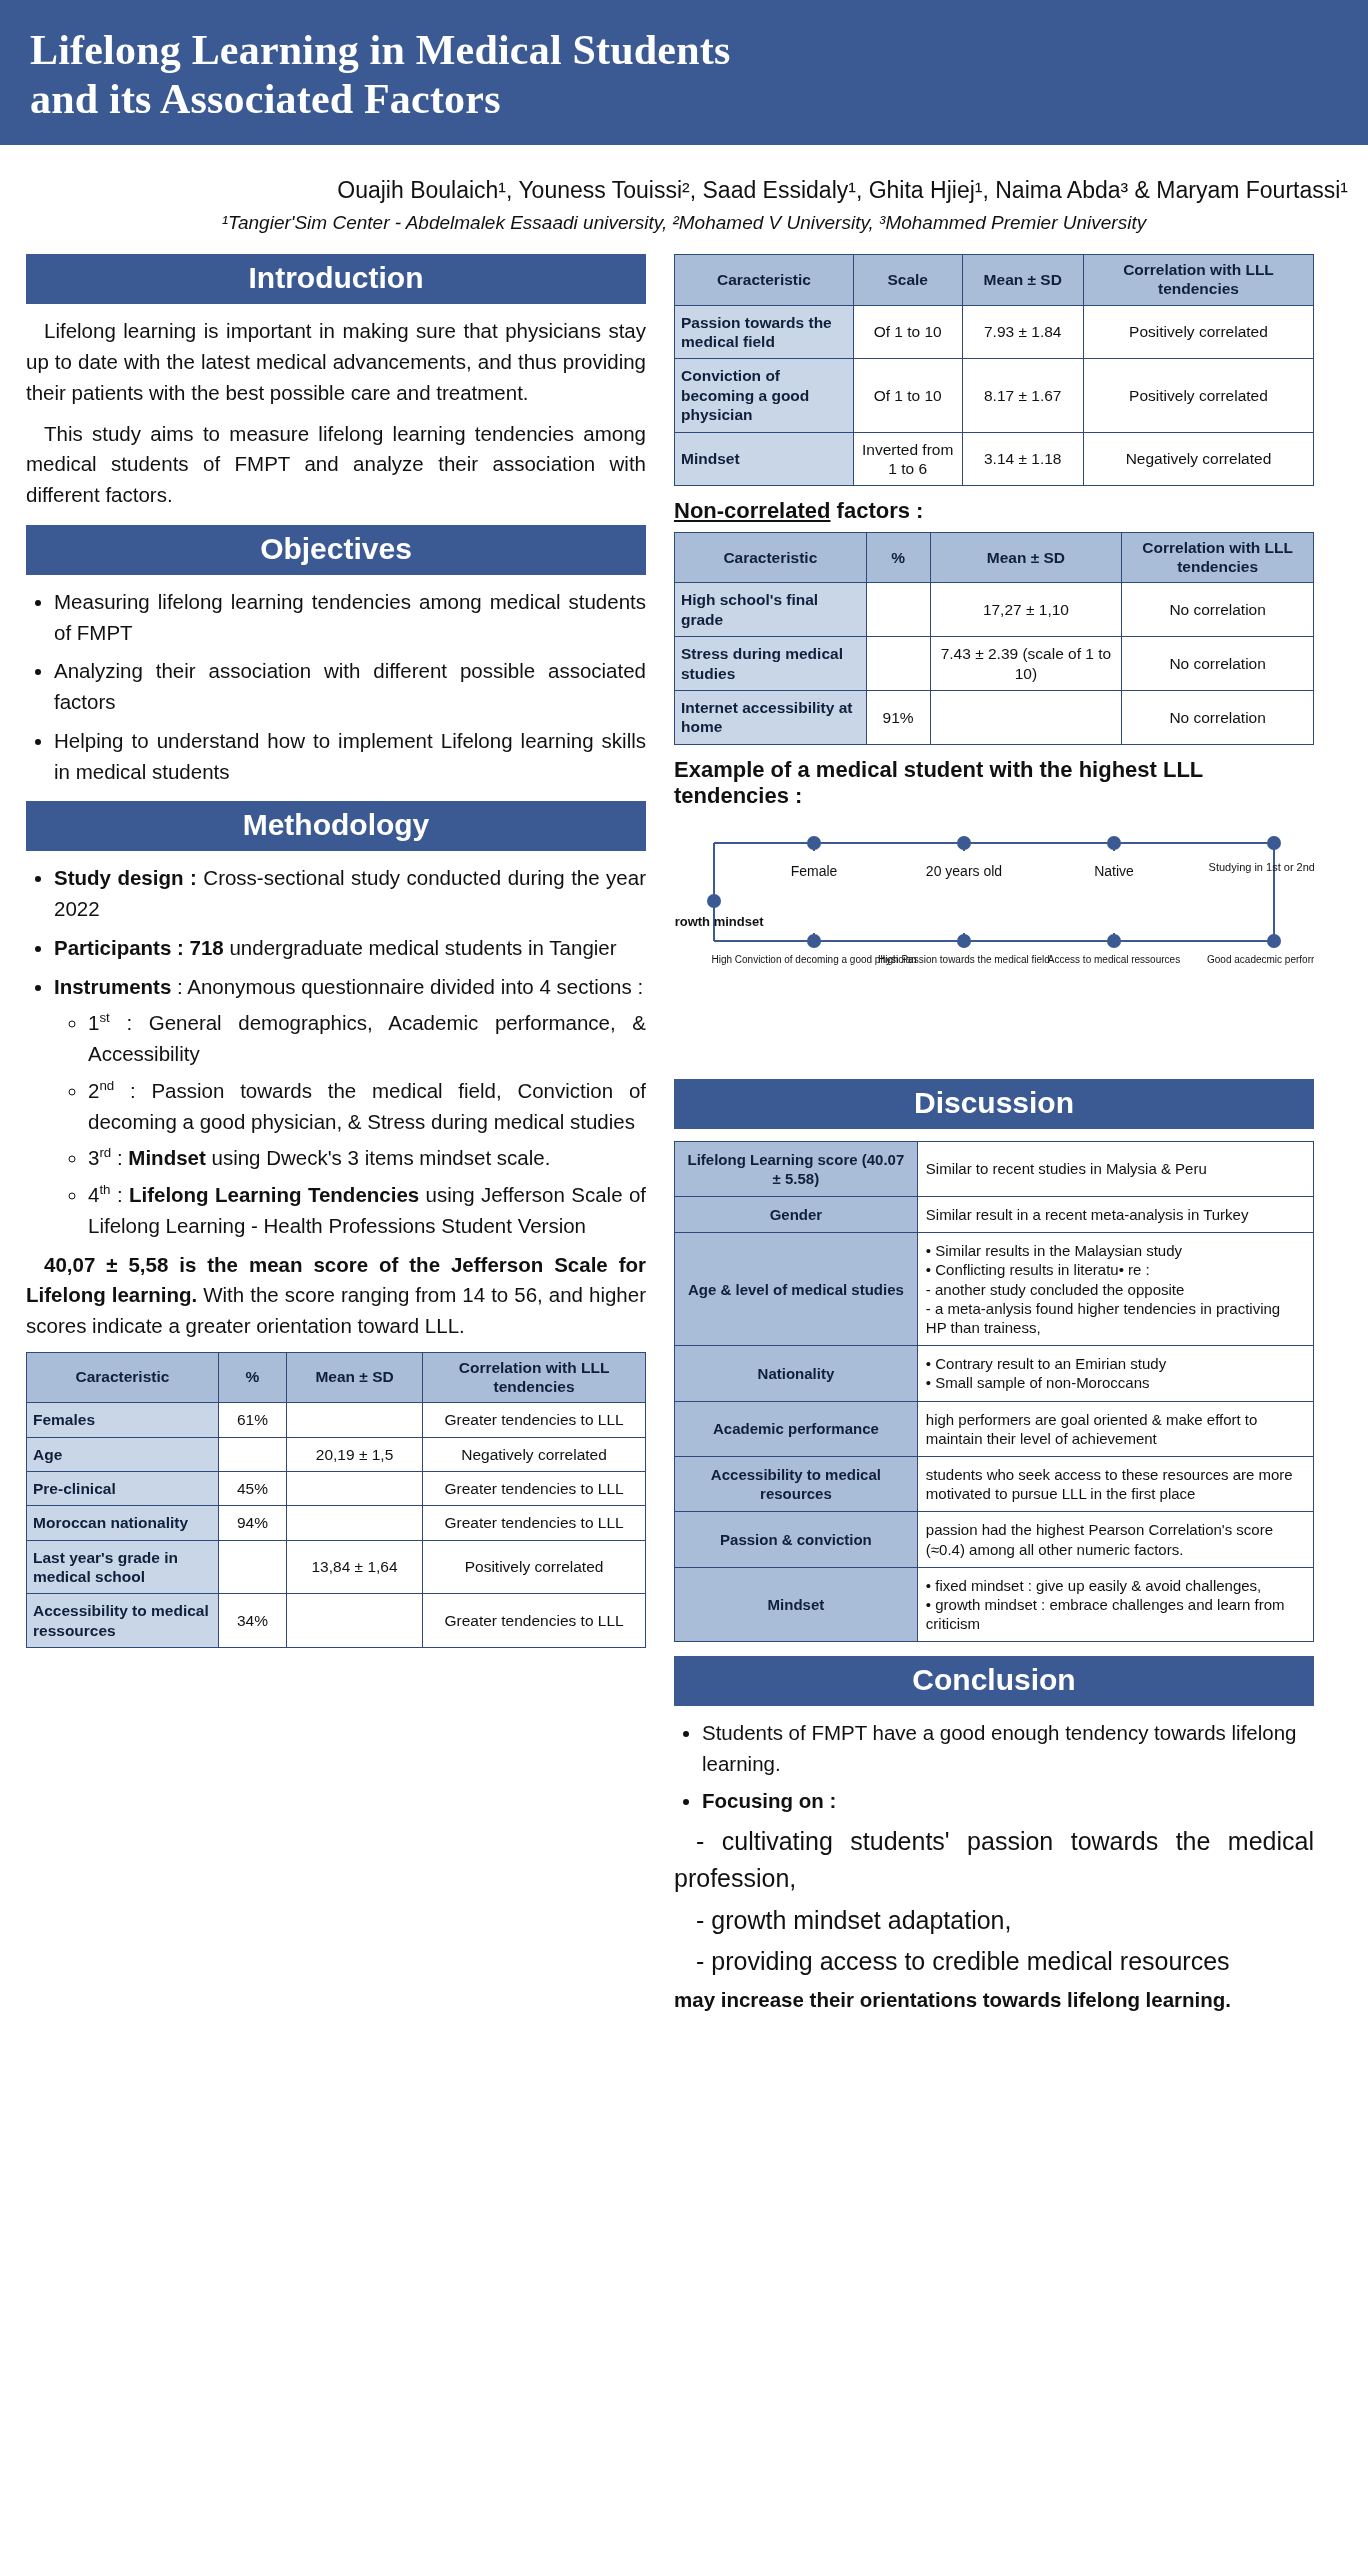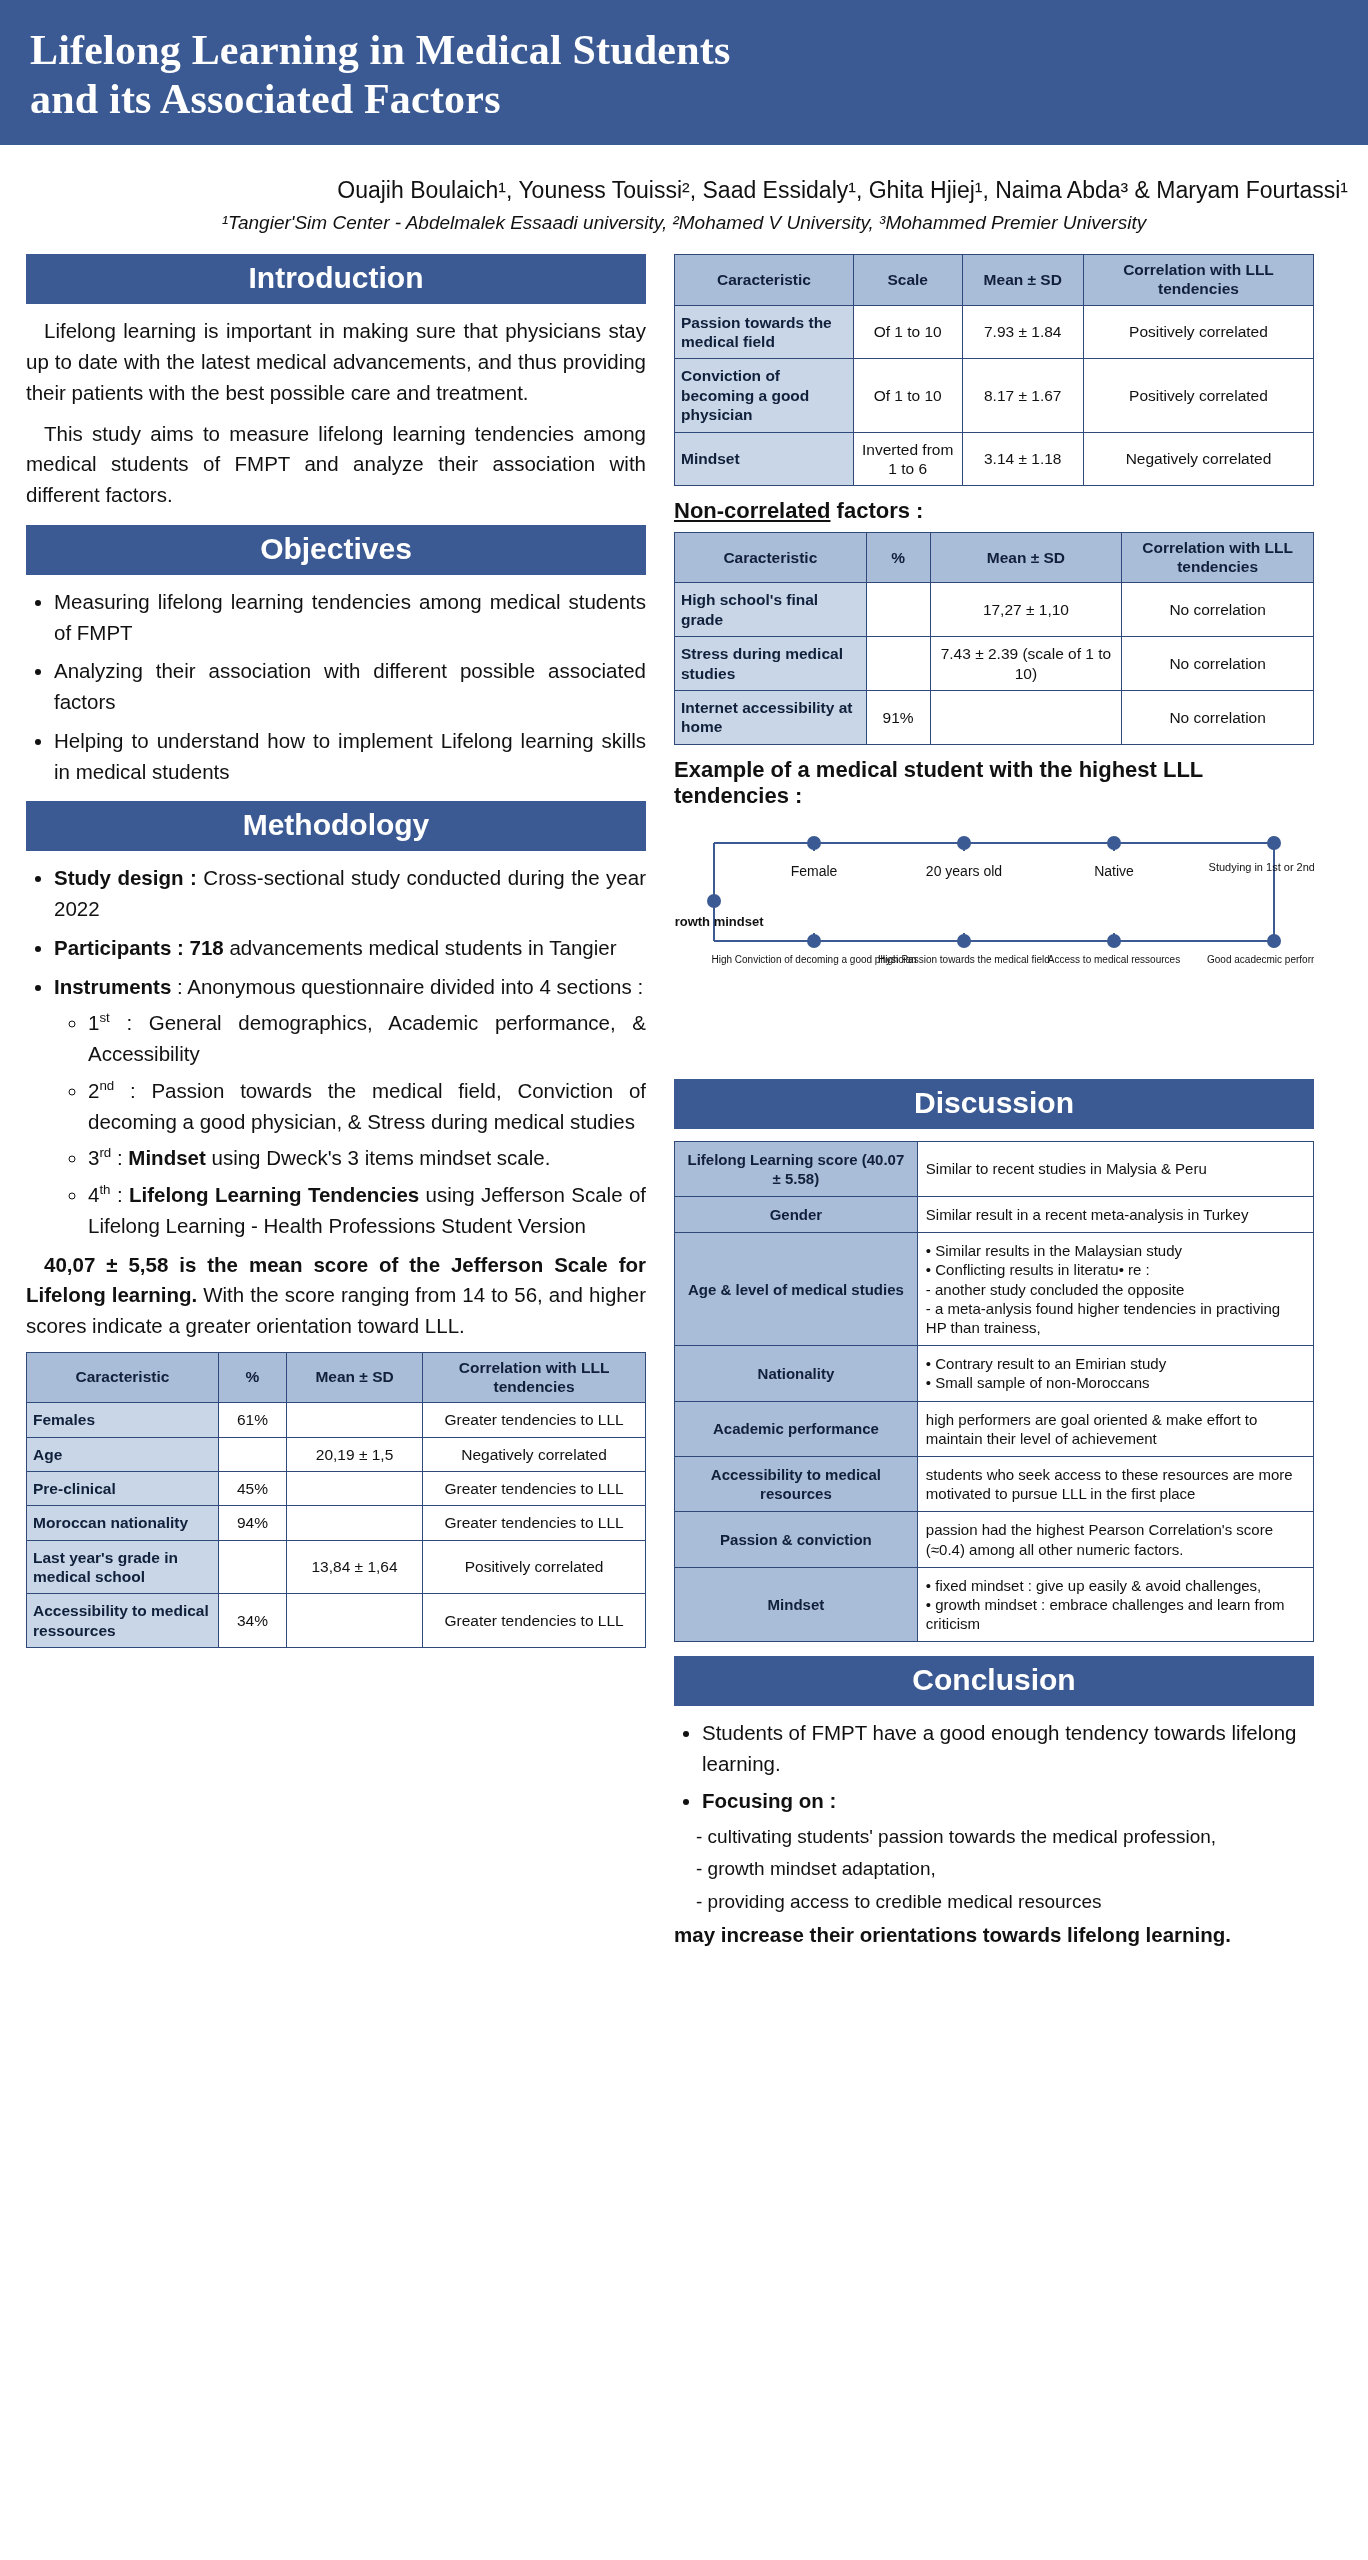--- a/index.html
+++ b/index.html
@@ -144,21 +144,21 @@
   table.disc td.v { text-align:left; }
 
   
   ul.concl {
     margin:10px 0 0 0;
     padding-left:28px;
     font-size:20.5px;
     line-height:1.5;
   }
   ul.concl > li { margin-bottom:6px; }
-  p.concl-line { margin:4px 0; font-size:19px; line-height:1.5; text-align:justify; }
+  p.concl-line { margin:4px 0; font-size:25px; line-height:1.5; text-align:justify; }
   p.concl-line.ind { text-indent:22px; }
   p.concl-strong { margin:4px 0; font-size:20.5px; line-height:1.5; font-weight:bold; }
 </style>
 </head>
 <body>
 
 <div class="poster">
 
   <div class="title-band">
     <h1>
@@ -185,21 +185,21 @@
       </ul>
 
       <div class="bar">Methodology</div>
       <ul class="bullets">
         <li>
           <span class="b">Study design :</span>
           <span>Cross-sectional study conducted during the year 2022</span>
         </li>
         <li>
           <span class="b">Participants : 718</span>
-          <span>advancements medical students in Tangier</span>
+          <span>undergraduate medical students in Tangier</span>
         </li>
         <li>
           <span class="b">Instruments</span>
           <span>: Anonymous questionnaire divided into 4 sections :</span>
           <ul class="sub">
             <li>
               <span>1</span><sup>st</sup><span> :  General  demographics,  Academic performance, &amp; Accessibility</span>
             </li>
             <li>
               <span>2</span><sup>nd</sup><span> : Passion towards the medical field, Conviction of decoming a good physician, &amp; Stress during medical studies</span>

